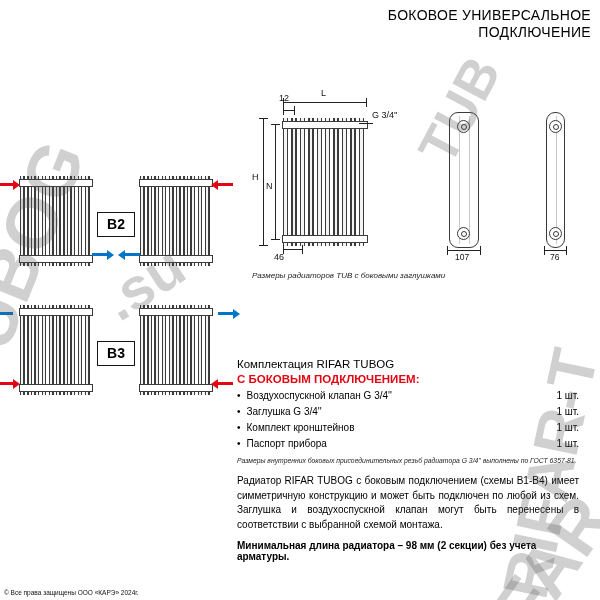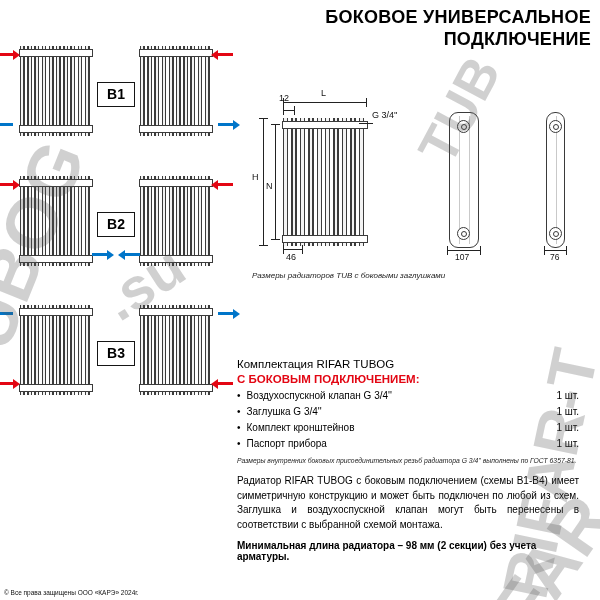--- a/index.html
+++ b/index.html
@@ -1,21 +1,21 @@
 <!DOCTYPE html>
 <html><head>
 <meta charset="utf-8">
 <style>
   * { box-sizing: border-box; margin: 0; padding: 0; }
   html, body { background: #fff; }
   body { font-family: "Liberation Sans", sans-serif; }
   .page { position: relative; width: 600px; height: 600px; background: #fff; overflow: hidden; }
 
   
-  .title { position: absolute; top: 7px; right: 9px; text-align: right; font-weight: bold; font-size: 18px; line-height: 1.22; letter-spacing: .3px; color: #000; }
+  .title { position: absolute; top: 7px; right: 9px; text-align: right; font-weight: normal; font-size: 14px; line-height: 1.22; letter-spacing: .3px; color: #000; }
 
   
   .scheme { position: absolute; left: 4px; width: 236px; height: 94px; }
   .radiator { position: absolute; top: 0; width: 72px; height: 90px;
     background: repeating-linear-gradient(to right, #3b3b3b 0 1.4px, #f3f3f3 1.4px 3.4px, #3b3b3b 3.4px 4.8px, #ffffff 4.8px 7.2px); }
   .radiator::before, .radiator::after { content: ""; position: absolute; left: -1px; right: -1px; height: 6px; background: #fff; border: 1.4px solid #3b3b3b; }
   .radiator::before { top: 3px; }
   .radiator::after { bottom: 3px; }
   .rad-a { left: 16px; } .rad-b { left: 136px; }
   .scheme-label { position: absolute; left: 93px; top: 36px; width: 38px; height: 25px; line-height: 23px; text-align: center; font-weight: bold; font-size: 14px; border: 1.6px solid #151515; background: #fff; }
@@ -70,29 +70,20 @@
 </head>
 <body>
 
 <div class="page">
 
   <div class="title">
     <div>БОКОВОЕ УНИВЕРСАЛЬНОЕ</div>
     <div>ПОДКЛЮЧЕНИЕ</div>
   </div>
 
-  <div class="scheme" style="top:46px">
-    <div class="radiator rad-a"></div>
-    <div class="radiator rad-b"></div>
-    <div class="scheme-label">В1</div>
-    <div class="arrow red dir-right" style="left:-6px;top:7px"></div>
-    <div class="arrow blue dir-left" style="left:-6px;top:77px"></div>
-    <div class="arrow red dir-left" style="left:214px;top:7px"></div>
-    <div class="arrow blue dir-right" style="left:214px;top:77px"></div>
-  </div>
 
   <div class="scheme" style="top:176px">
     <div class="radiator rad-a"></div>
     <div class="radiator rad-b"></div>
     <div class="scheme-label">В2</div>
     <div class="arrow red dir-right" style="left:-6px;top:7px"></div>
     <div class="arrow blue dir-right" style="left:88px;top:77px"></div>
     <div class="arrow red dir-left" style="left:214px;top:7px"></div>
     <div class="arrow blue dir-left" style="left:121px;top:77px"></div>
   </div>
@@ -113,21 +104,21 @@
   <div class="dim-label" style="left:321px;top:88px">L</div>
   <div class="dim-h" style="left:283px;top:110px;width:12px"></div>
   <div class="dim-label" style="left:279px;top:93px">12</div>
   <div class="dim-label" style="left:372px;top:110px">G 3/4''</div>
   <div class="leader" style="left:359px;top:123px;width:14px"></div>
   <div class="dim-v" style="left:263px;top:118px;height:128px"></div>
   <div class="dim-label" style="left:252px;top:172px">H</div>
   <div class="dim-v" style="left:275px;top:124px;height:116px"></div>
   <div class="dim-label" style="left:266px;top:181px">N</div>
   <div class="dim-h" style="left:283px;top:249px;width:20px"></div>
-  <div class="dim-label" style="left:286px;top:252px">46</div>
+  <div class="dim-label" style="left:274px;top:252px">46</div>
   <div class="caption">Размеры радиаторов TUB с боковыми заглушками</div>
 
   <div class="profile" style="left:449px;top:112px;width:30px;height:136px">
     <div class="pline" style="left:9px"></div>
     <div class="pline" style="left:19px"></div>
     <div class="port" style="left:7px;top:7px"></div>
     <div class="port" style="left:7px;bottom:7px"></div>
   </div>
   <div class="dim-h" style="left:447px;top:250px;width:34px"></div>
   <div class="dim-label" style="left:455px;top:252px;font-size:8.5px">107</div>

